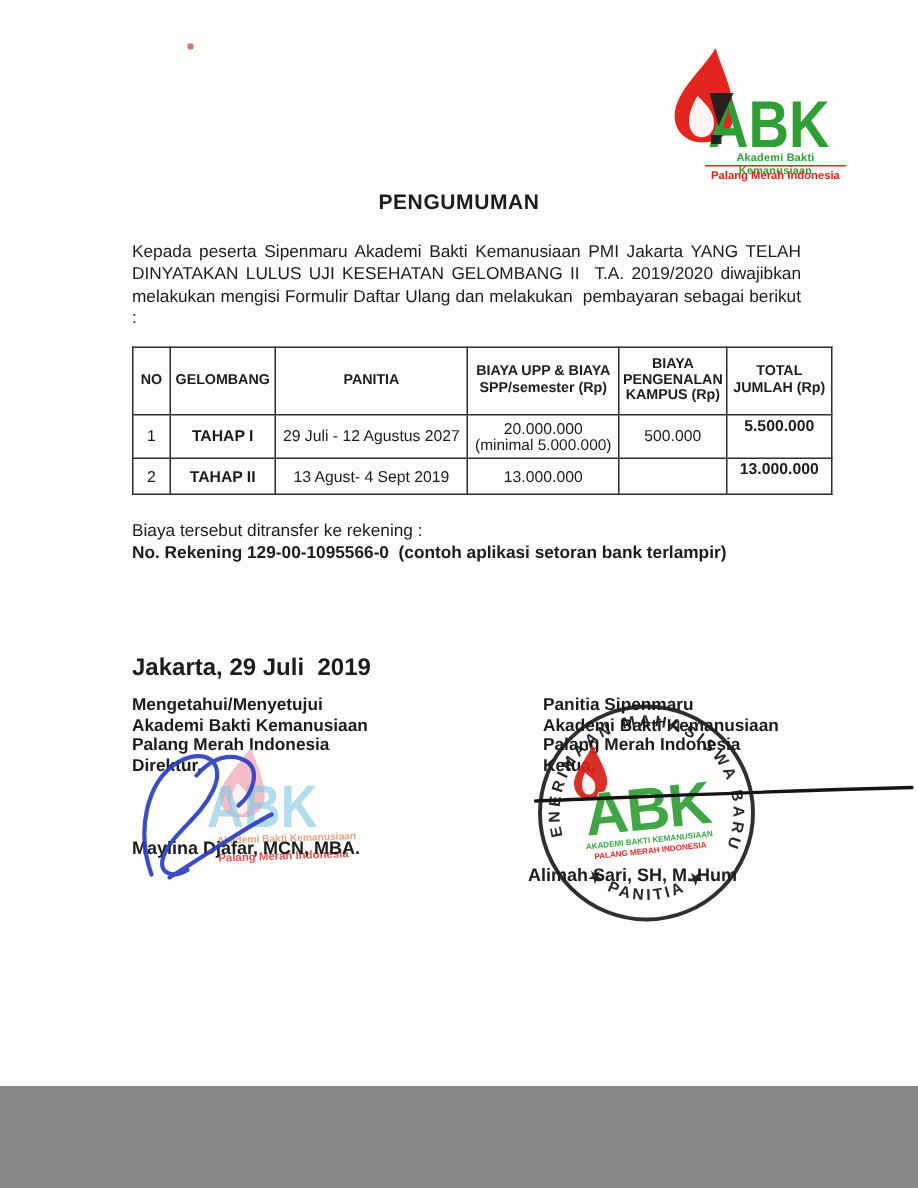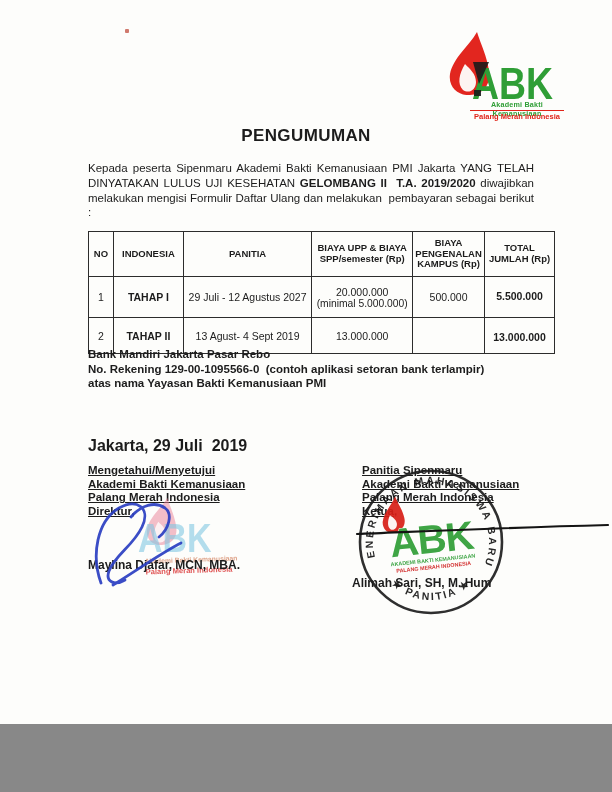--- a/index.html
+++ b/index.html
@@ -11,45 +11,45 @@
   .logo{position:absolute;left:445px;top:28px;width:130px;height:100px;}
   .logo .abk{position:absolute;left:27px;top:34px;font-size:44px;font-weight:800;line-height:1;
              color:#2f9e36;letter-spacing:0;transform:scaleX(.85);transform-origin:0 0;}
   .logo .l1{position:absolute;left:25px;top:72px;width:94px;text-align:center;
             font-size:7.2px;font-weight:700;color:#2f9e36;letter-spacing:.2px;}
   .logo .rule{position:absolute;left:25px;top:81.5px;width:94px;height:1.3px;background:#e02419;}
   .logo .l2{position:absolute;left:25px;top:84px;width:94px;text-align:center;
             font-size:7.5px;font-weight:700;color:#e02419;}
 
   .doc-title{position:absolute;left:0;right:0;top:126px;text-align:center;
-             font-size:17px;font-weight:700;letter-spacing:.4px;}
+             font-size:14px;font-weight:700;letter-spacing:.4px;}
 
   .intro{position:absolute;left:88px;top:161px;width:446px;font-size:11.5px;
          line-height:14.8px;text-align:justify;}
-  .intro b{font-weight:700;margin-top:24px;}
+  .intro b{font-weight:400;margin-top:24px;}
 
   
   .paytable{position:absolute;left:88px;top:231px;width:467px;border-collapse:collapse;
             font-size:10.5px;}
   .paytable th,.paytable td{border:1.5px solid #2c2c2c;padding:0 2px;text-align:center;
             vertical-align:middle;}
   .paytable th{font-size:9.5px;line-height:10.8px;font-weight:700;height:44px;}
   .paytable tr.r1 td{height:27px;}
   .paytable tr.r2 td{height:22px;}
   .paytable td.bold{font-weight:700;}
-  .paytable td.top{vertical-align:top;padding-top:13px;}
+  .paytable td.top{vertical-align:top;padding-top:1px;}
   .paytable .note{display:block;font-size:10.3px;line-height:11px;}
   .paytable .val{display:block;line-height:12px;}
 
   .transfer{position:absolute;left:88px;top:347px;font-size:11.5px;line-height:14.5px;}
   .transfer .b{font-weight:700;}
 
   .dateline{position:absolute;left:88px;top:437px;font-size:16px;font-weight:600;}
 
-  .sigblock{position:absolute;top:464px;font-size:11.5px;line-height:13.6px;font-weight:600;text-decoration:underline;}
+  .sigblock{position:absolute;top:464px;font-size:11.5px;line-height:13.6px;font-weight:600;}
   .sigblock.left{left:88px;}
   .sigblock.right{left:362px;}
   .signame{position:absolute;top:558px;font-size:12px;font-weight:700;}
   .signame.left{left:88px;}
   .signame.right{left:352px;margin-top:18px;}
 
   
   .faded-stamp{position:absolute;left:128px;top:495px;width:130px;height:92px;pointer-events:none;}
   .faded-stamp .fabk{position:absolute;left:10px;top:23px;font-size:40px;font-weight:800;line-height:1;
         color:rgba(125,198,226,.58);transform:scaleX(.85);transform-origin:0 0;}
@@ -96,21 +96,21 @@
       <col style="width:25px">
         <col style="width:70px">
         <col style="width:129px">
       <col style="width:101px">
         <col style="width:72px">
         <col style="width:70px">
     </colgroup>
     <thead>
       <tr>
         <th>NO</th>
-        <th>INDONESIA</th>
+        <th>GELOMBANG</th>
         <th>PANITIA</th>
         <th>BIAYA UPP &amp; BIAYA SPP/semester (Rp)</th>
         <th>BIAYA PENGENALAN KAMPUS (Rp)</th>
         <th>TOTAL JUMLAH (Rp)</th>
       </tr>
     </thead>
     <tbody>
       <tr class="r1">
         <td>1</td>
         <td class="bold">TAHAP I</td>
@@ -127,23 +127,22 @@
         <td class="bold">TAHAP II</td>
         <td>13 Agust- 4 Sept 2019</td>
         <td>13.000.000</td>
         <td></td>
         <td class="bold top">13.000.000</td>
       </tr>
     </tbody>
   </table>
 
   <div class="transfer">
-    <div class="b">Bank Mandiri Jakarta Pasar Rebo</div>
+    <div>Biaya tersebut ditransfer ke rekening :</div>
     <div class="b">No. Rekening 129-00-1095566-0 &nbsp;(contoh aplikasi setoran bank terlampir)</div>
-    <div class="b">atas nama Yayasan Bakti Kemanusiaan PMI</div>
   </div>
 
   <div class="dateline">Jakarta, 29 Juli &nbsp;2019</div>
 
   <div class="sigblock left">
     <div>Mengetahui/Menyetujui</div>
     <div>Akademi Bakti Kemanusiaan</div>
     <div>Palang Merah Indonesia</div>
     <div>Direktur,</div>
   </div>

